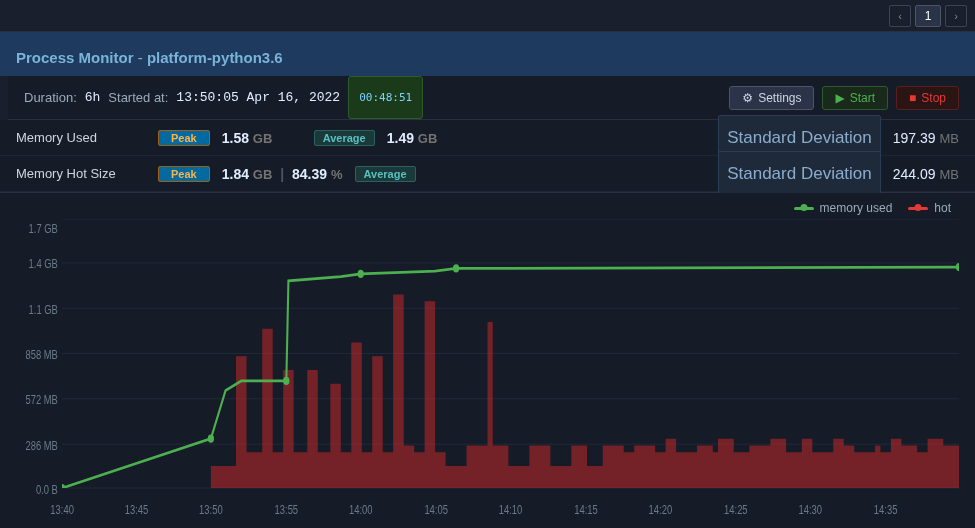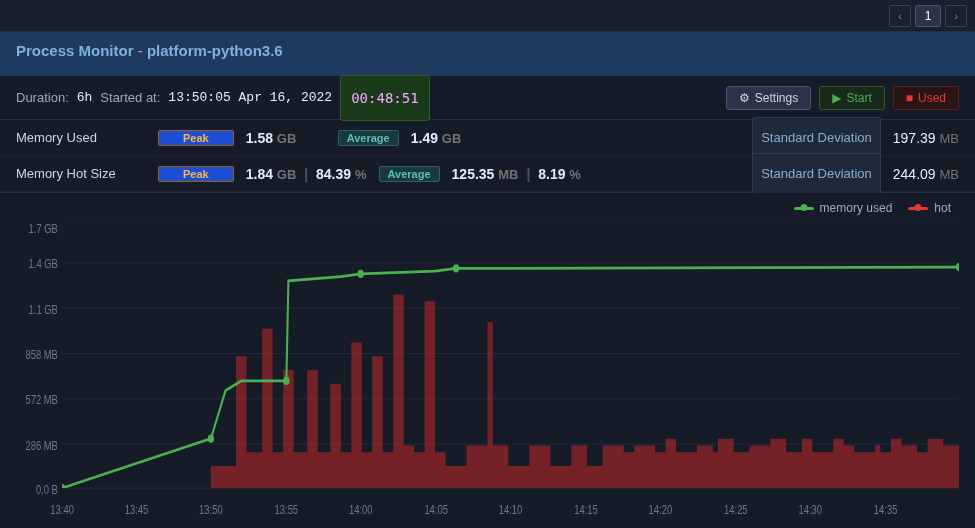--- a/index.html
+++ b/index.html
@@ -53,57 +53,58 @@
       font-size: 12px;
       border-radius: 2px;
     }
 
     
     .header {
       background: #1e3a5f;
       padding: 10px 16px;
       height: 44px;
       display: flex;
-      align-items: flex-start;
+      align-items: flex-end;
     }
     .header-title {
       font-size: 15px;
       font-weight: bold;
       color: #e0ecff;
     }
     .header-title span {
       color: #7ab3d8;
     }
 
     
     .toolbar {
       background: #151b27;
       padding: 8px 16px;
       display: flex;
       align-items: center;
       gap: 8px;
       height: 44px;
       border-bottom: 1px solid #2a3040;
+      margin-left: 8px;
     }
     .toolbar-label {
       color: #9aaabb;
       font-size: 13px;
     }
     .toolbar-value {
       color: #e0ecff;
       font-size: 13px;
       font-family: Liberation Mono, monospace;
     }
     .timer-badge {
       background: #1a3a1a;
-      color: #f0abfc;
+      color: #7dd3fc;
       border: 1px solid #2d5a2d;
       padding: 14px 10px;
       border-radius: 3px;
-      font-size: 14px;
+      font-size: 11px;
       font-family: monospace;
     }
     .toolbar-right {
       margin-left: auto;
       display: flex;
       gap: 8px;
     }
     .btn-settings {
       background: #2a3348;
       border: 1px solid #4a5568;
@@ -153,24 +154,24 @@
       border-bottom: 1px solid #1e2535;
       height: 36px;
       gap: 12px;
     }
     .stat-row-label {
       width: 130px;
       color: #cdd6e0;
       font-size: 13px;
     }
     .badge-peak {
-      background: #1d4ed8;
+      background: #0369a1;
       color: #ffb347;
       border: 1px solid #a06010;
-      padding: 1px 24px;
+      padding: 1px 12px;
       border-radius: 2px;
       font-size: 11px;
       font-weight: bold;
     }
     .badge-average {
       background: #1a3a3a;
       color: #5bbfbf;
       border: 1px solid #2d6060;
       padding: 1px 8px;
       border-radius: 2px;
@@ -186,21 +187,21 @@
     .stat-unit {
       color: #737373;
       font-size: 13px;
     }
     .badge-stddev {
       background: #1e2a3a;
       color: #8aaccc;
       border: 1px solid #2a3d55;
       padding: 12px 8px;
       border-radius: 2px;
-      font-size: 13px;
+      font-size: 17px;
     }
     .stddev-val {
       color: #e0ecff;
       font-size: 14px;
       font-weight: normal;
     }
     .separator {
       color: #4a5568;
       margin: 0 4px;
     }
@@ -303,21 +304,21 @@
     <button class="btn-settings">
       <span>⚙</span>
       <span>Settings</span>
     </button>
     <button class="btn-start">
       <span>▶</span>
       <span>Start</span>
     </button>
     <button class="btn-stop">
       <span>■</span>
-      <span>Used</span>
+      <span>Stop</span>
     </button>
   </div>
 </div>
 
 <div class="stats-area">
 
   <div class="stat-row">
     <span class="stat-row-label">Memory Used</span>
     <span class="badge-peak">Peak</span>
     <span class="stat-value">
@@ -336,25 +337,20 @@
 
   <div class="stat-row">
     <span class="stat-row-label">Memory Hot Size</span>
     <span class="badge-peak">Peak</span>
     <span class="stat-value">
       <span>1.84</span>&nbsp;<span class="stat-unit">GB</span>
       <span class="separator">|</span>
       <span>84.39</span>&nbsp;<span class="stat-unit">%</span>
     </span>
     <span class="badge-average">Average</span>
-    <span class="stat-value">
-      <span>125.35</span>&nbsp;<span class="stat-unit">MB</span>
-      <span class="separator">|</span>
-      <span>8.19</span>&nbsp;<span class="stat-unit">%</span>
-    </span>
     <span style="flex:1;"></span>
     <span class="badge-stddev">Standard Deviation</span>
     <span class="stddev-val">
       <span>244.09</span>&nbsp;<span class="stat-unit">MB</span>
     </span>
   </div>
 </div>
 
 <div class="chart-container">
   <div class="chart-legend">

